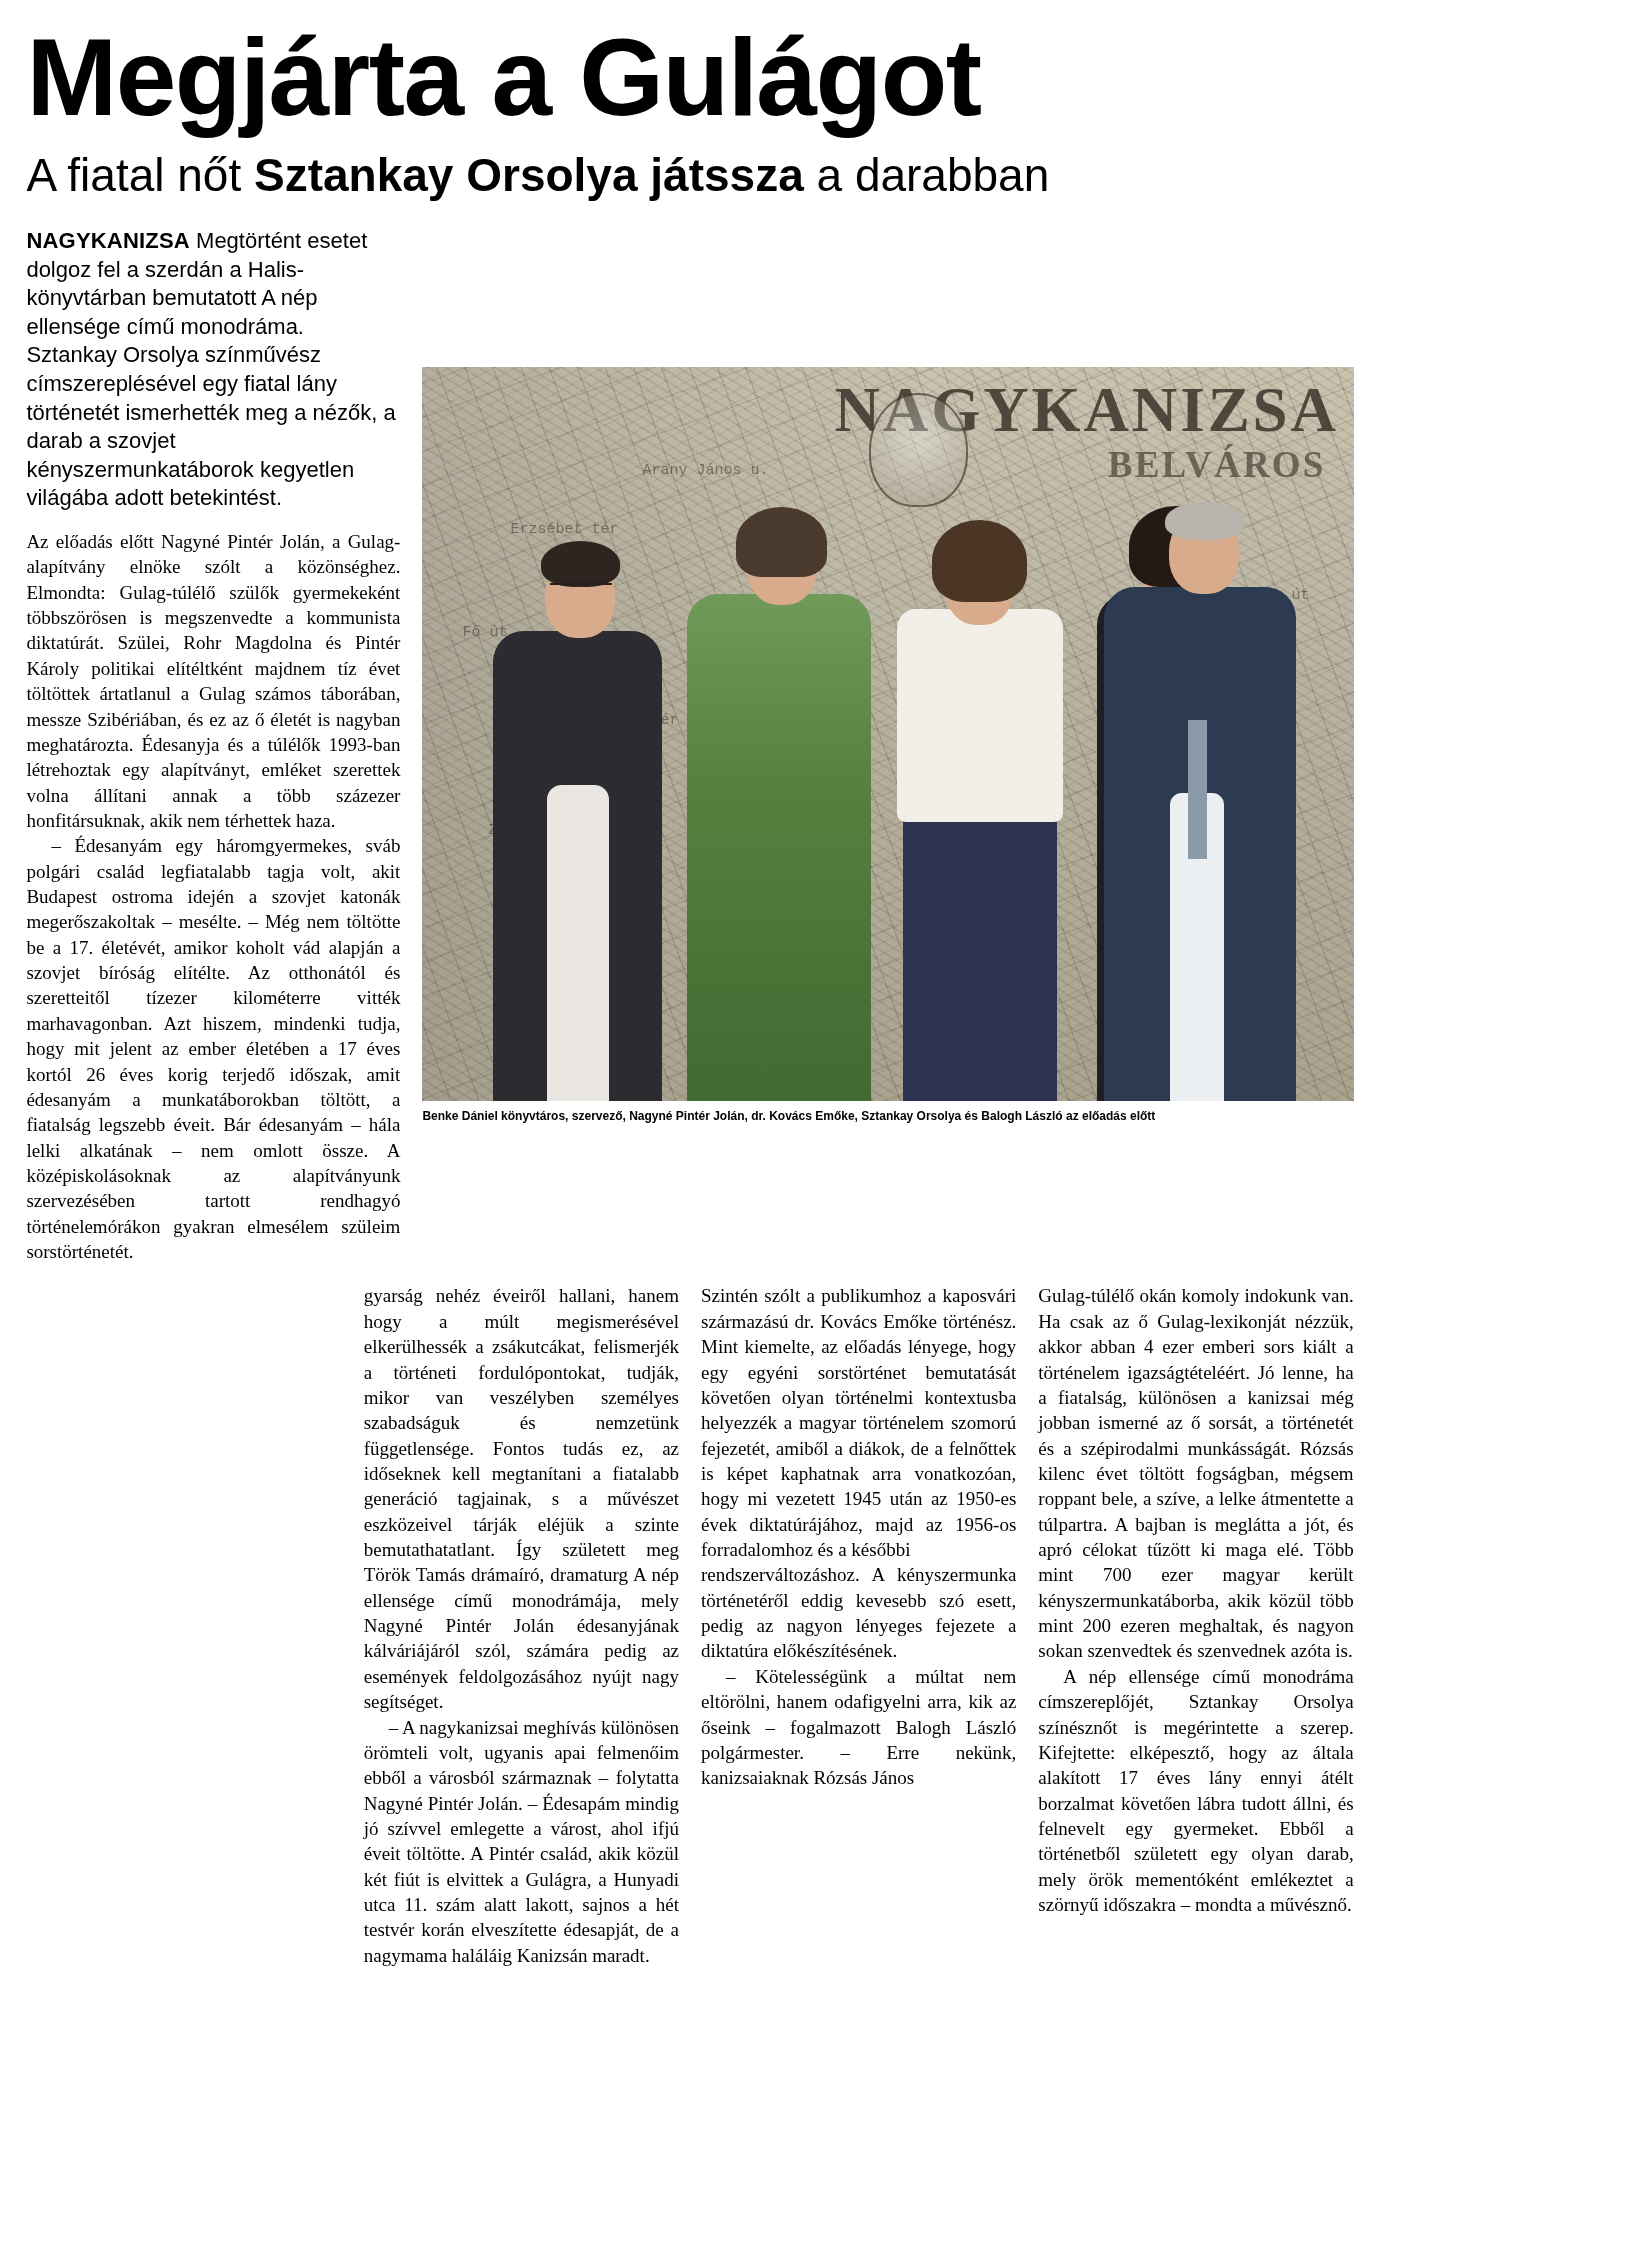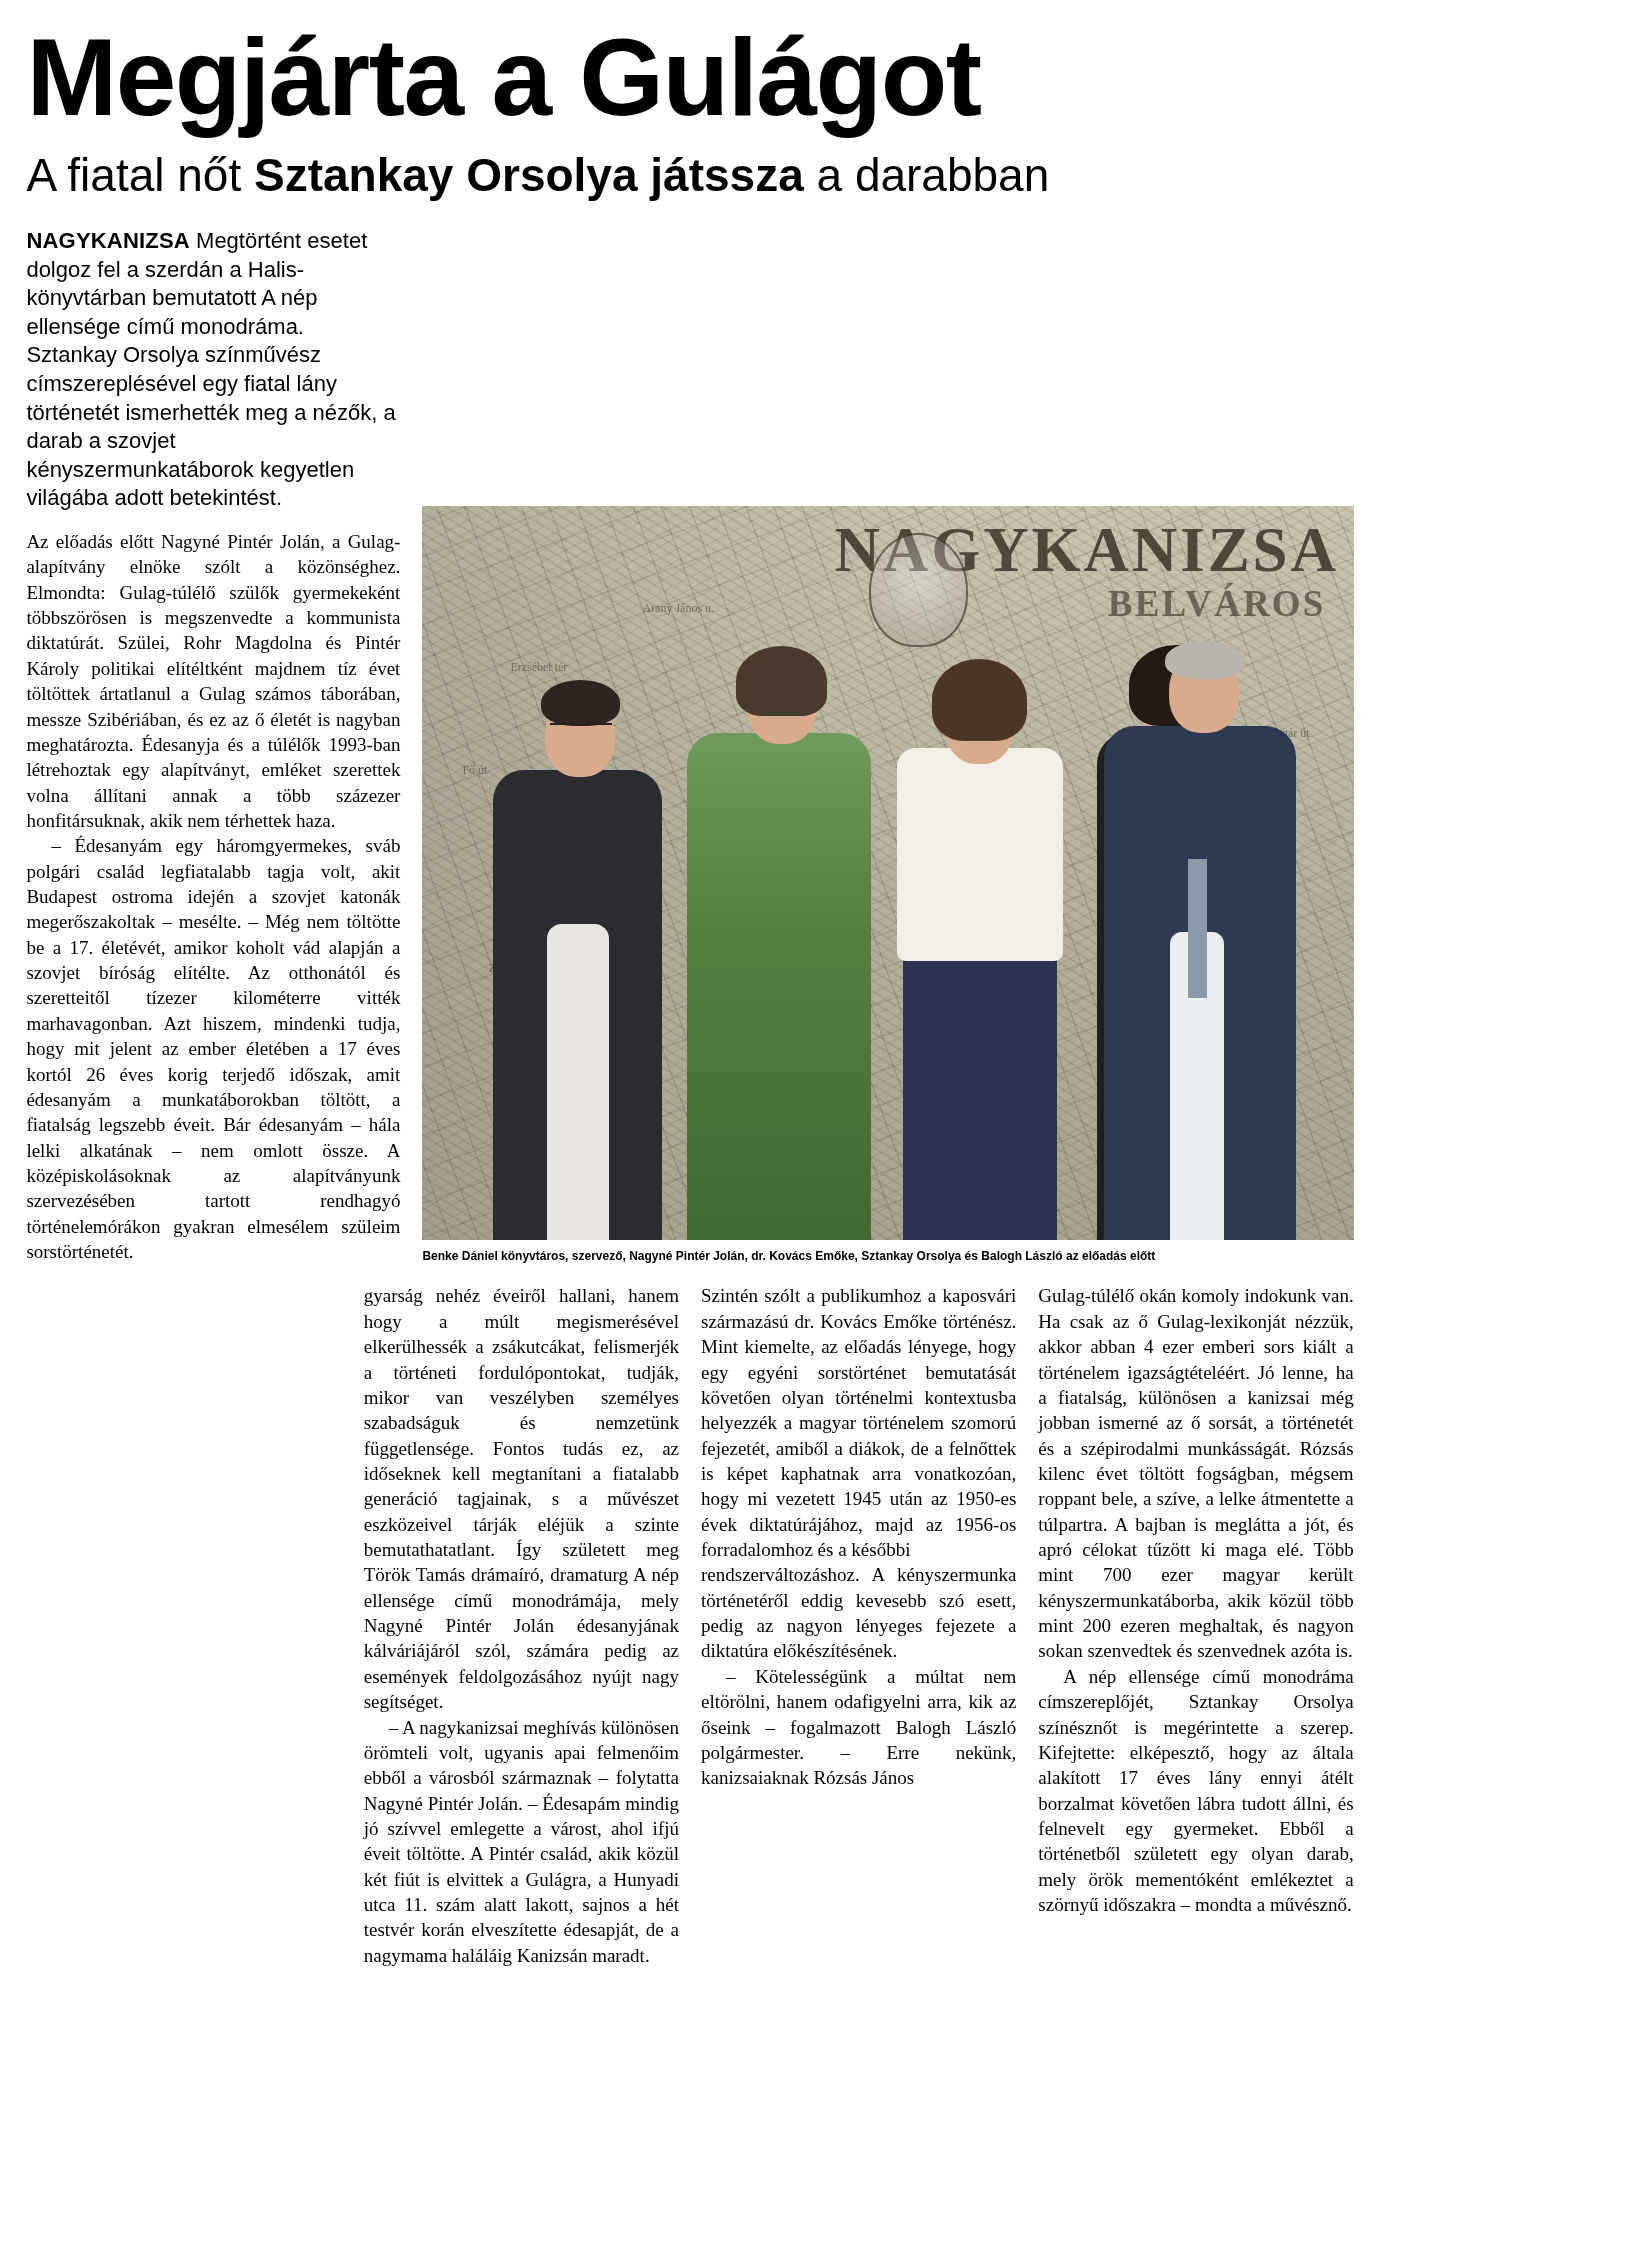--- a/index.html
+++ b/index.html
@@ -50,21 +50,21 @@
     position: relative;
     margin-top: 25px;
     padding: 0 26.4px 0 26.4px;
     box-sizing: border-box;
   }
 
   
   .top-area {
     display: flex;
     flex-direction: row;
-    align-items: flex-end;
+    align-items: center;
   }
   .lead-col {
     width: 396px;
     flex: 0 0 396px;
     padding-right: 22px;
     box-sizing: border-box;
   }
   .photo-block {
     flex: 1 1 auto;
     position: relative;
@@ -195,22 +195,22 @@
     top: 26.4px;
     left: 48%;
     width: 95px;
     height: 110px;
     border: 2.9px solid rgba(50,42,32,0.6);
     border-radius: 50% 50% 45% 45%;
     background: radial-gradient(circle at 50% 40%, rgba(255,255,255,0.35), rgba(120,110,92,0.25));
   }
   .mural-note {
     position: absolute;
-    font-family: Liberation Serif, serif;
-    font-size: 12px;
+    font-family: Liberation Mono, monospace;
+    font-size: 15px;
     color: #4a4135;
     opacity: 0.6;
     white-space: nowrap;
   }
 
   .person {
     position: absolute;
     bottom: 0;
   }
   .head {

